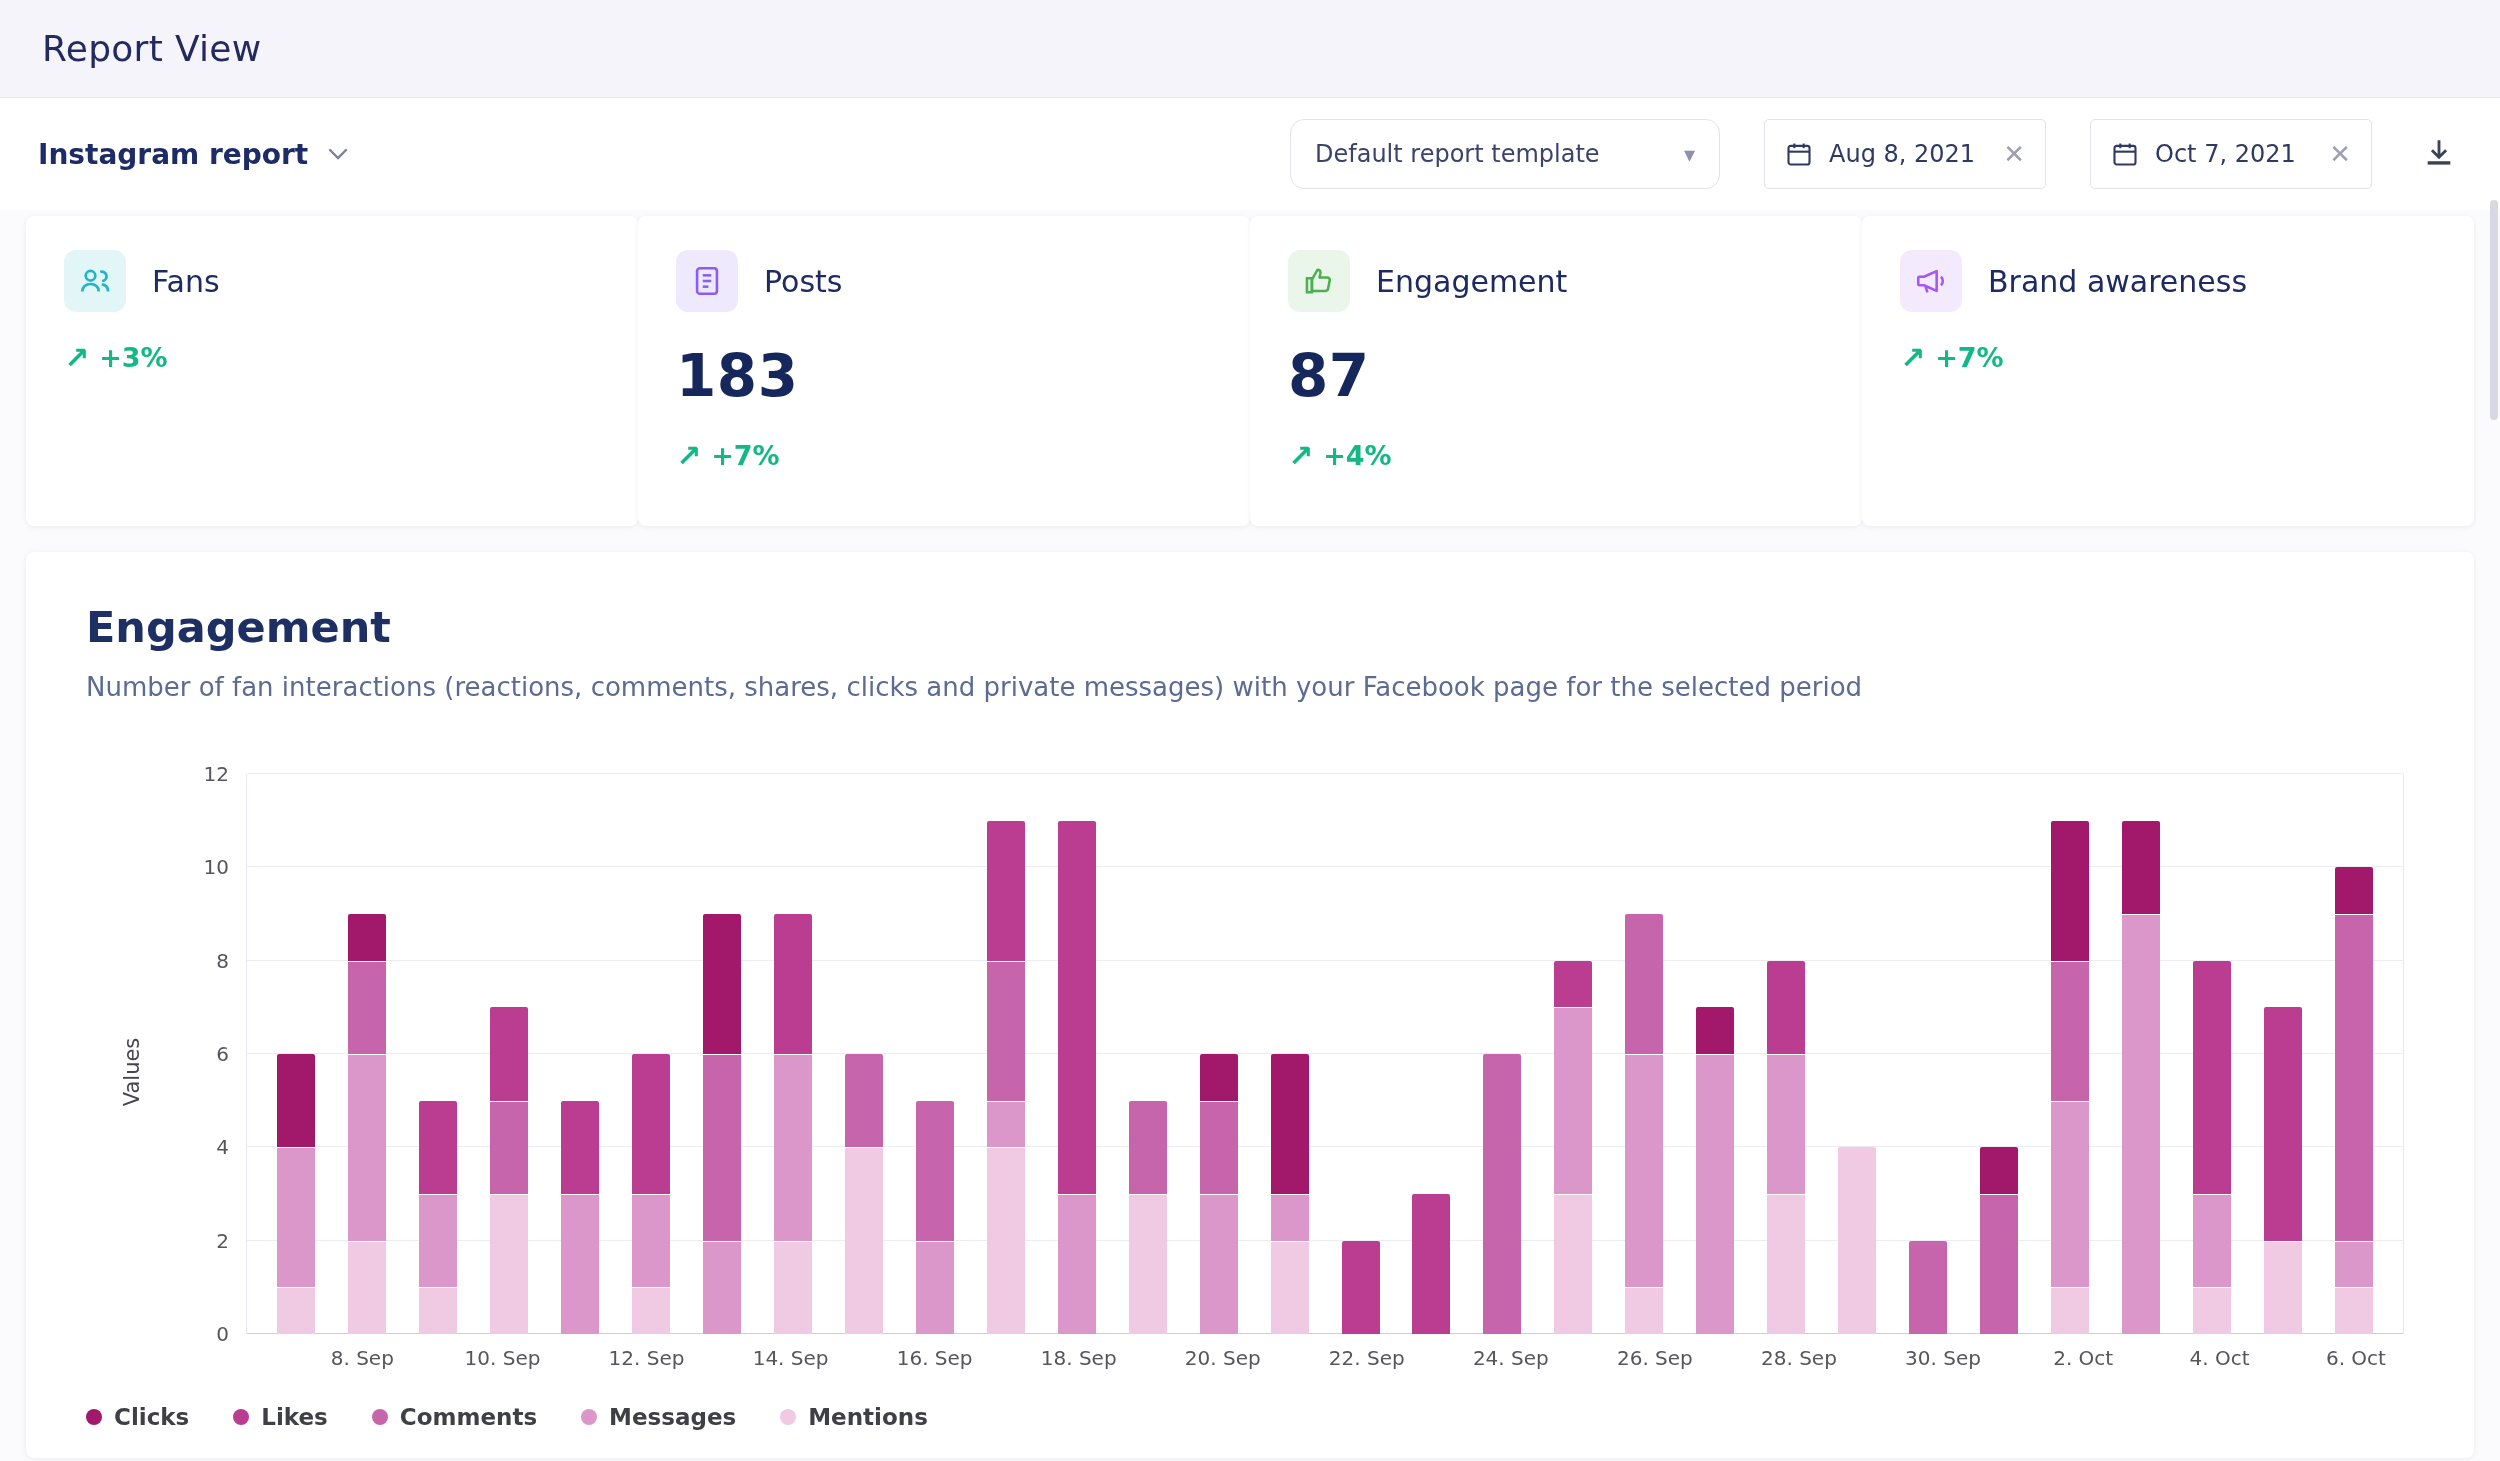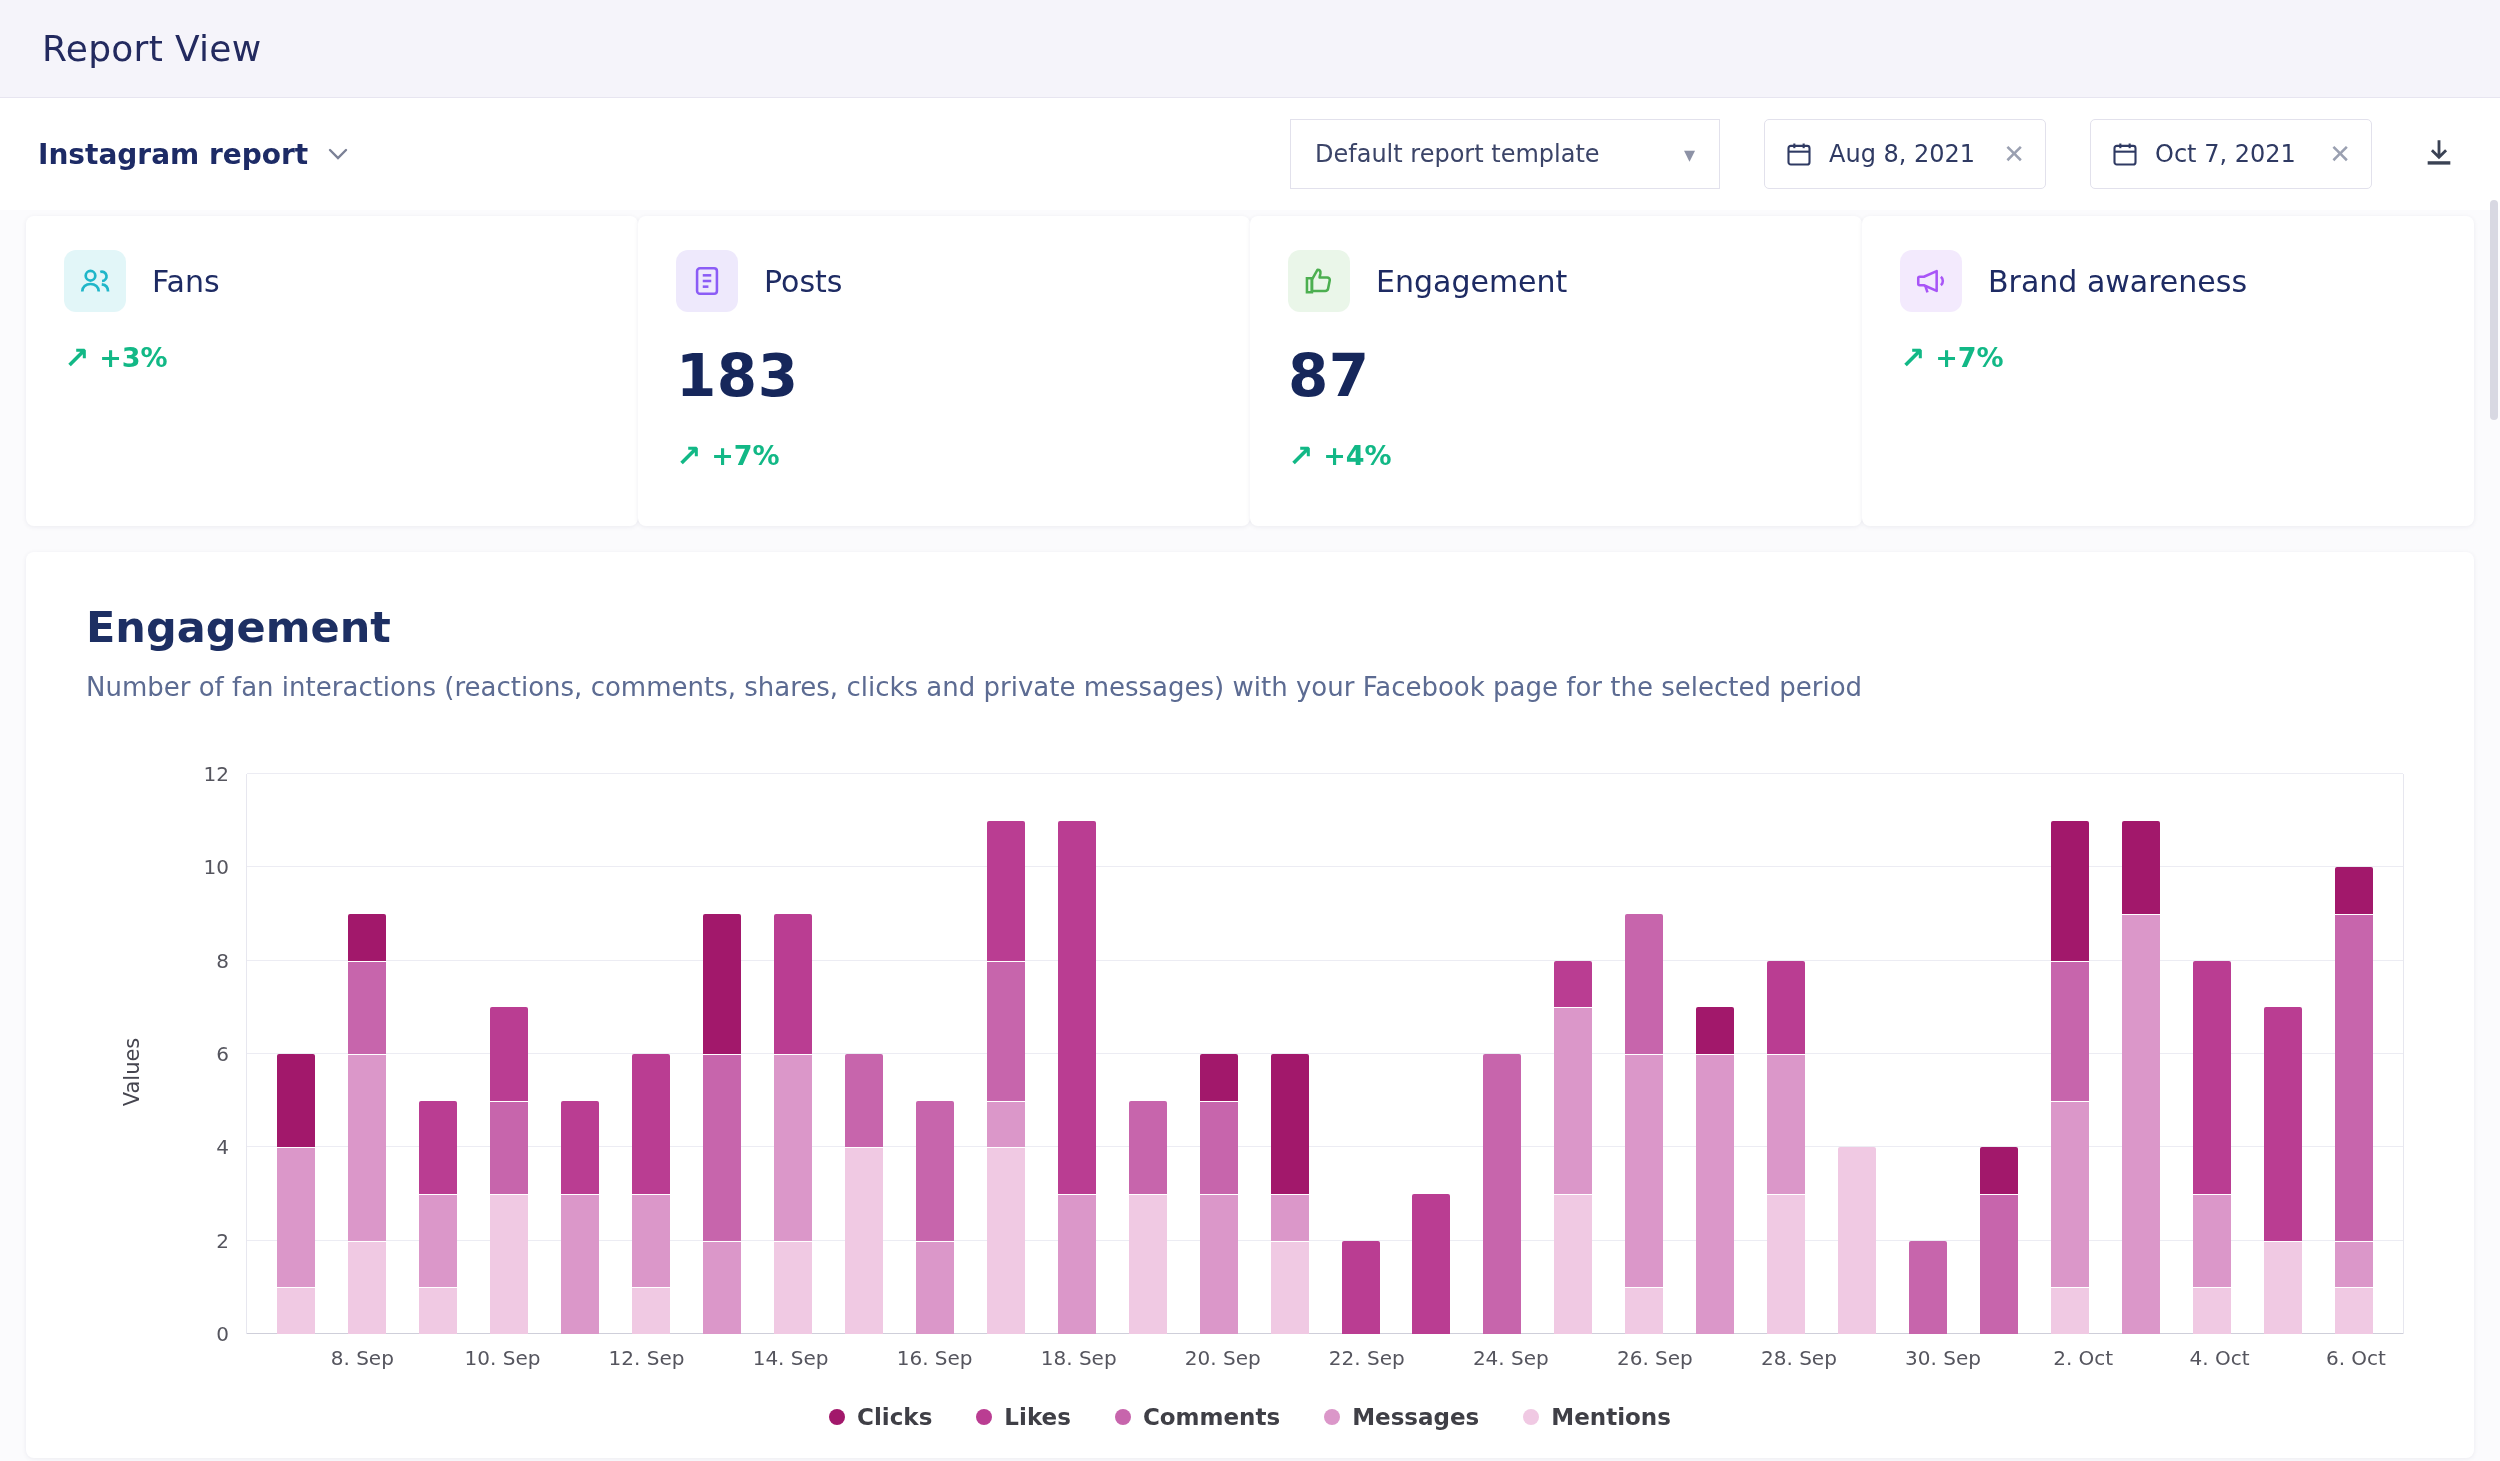--- a/index.html
+++ b/index.html
@@ -8,21 +8,21 @@
   
   .app-header { height:98px; background:#f5f4fa; border-bottom:1px solid #e7e5f0; display:flex; align-items:center; padding:0 42px; }
   .app-header h1 { font-size:36px; font-weight:500; color:#232a5f; letter-spacing:.3px; }
 
   
   .toolbar { height:112px; background:#fff; display:flex; align-items:center; padding:0 38px; gap:44px; }
   .report-selector { display:flex; align-items:center; gap:20px; cursor:pointer; }
   .report-selector .rname { font-size:28px; font-weight:700; color:#1d2b66; }
   .chev { width:20px; height:12px; }
   .toolbar .spacer { flex:1; }
-  .select-box { width:430px; height:70px; border:1px solid #e2e1ec; border-radius:0; background:#fff; display:flex; align-items:center; padding:0 24px; cursor:pointer; }
+  .select-box { width:430px; height:70px; border:1px solid #e2e1ec; border-radius:14px; background:#fff; display:flex; align-items:center; padding:0 24px; cursor:pointer; }
   .select-box .sel-val { font-size:24px; color:#3b4468; }
   .select-box .caret { margin-left:auto; color:#8d92a6; font-size:22px; }
   .date-box { width:282px; height:70px; border:1px solid #e2e1ec; border-radius:5px; background:#fff; display:flex; align-items:center; padding:0 20px; gap:16px; cursor:pointer; }
   .date-box .dval { font-size:24px; color:#2f3a63; }
   .date-box .clear { margin-left:auto; color:#9aa0b1; font-size:26px; line-height:1; cursor:pointer; }
   .icon-btn { border:none; background:none; cursor:pointer; padding:6px; }
 
   
   .stats { display:flex; padding:2px 26px 0; margin-top:4px; }
   .card { flex:1; background:#fff; border-radius:8px; box-shadow:0 1px 5px rgba(30,30,70,.07); padding:34px 38px 36px; height:310px; }
@@ -46,21 +46,21 @@
   .ytick { position:absolute; left:-62px; width:44px; text-align:right; font-size:20px; color:#55555e; transform:translateY(50%); }
   .ylabel { position:absolute; left:-126px; top:50%; transform:translateY(-50%) rotate(180deg); writing-mode:vertical-rl; font-size:21px; color:#45454f; }
   .bars { position:absolute; inset:0; display:flex; align-items:flex-end; padding:0 14px; }
   .bar-slot { flex:1; height:100%; display:flex; align-items:flex-end; justify-content:center; }
   .bar { width:38px; height:100%; display:flex; flex-direction:column; justify-content:flex-end; }
   .seg { width:100%; border-top:1px solid #fff; }
   .bar .seg:first-child { border-radius:2px 2px 0 0; border-top:none; }
   .xlabels { display:flex; padding:0 14px; margin-top:12px; }
   .xlab { flex:1; text-align:center; font-size:20px; color:#55555e; white-space:nowrap; }
 
-  .legend { display:flex; justify-content:center; gap:44px; margin-top:34px; }
+  .legend { display:flex; gap:44px; margin-top:34px; }
   .legend-item { display:flex; align-items:center; gap:12px; cursor:pointer; }
   .legend-dot { width:16px; height:16px; border-radius:50%; }
   .legend-label { font-size:23px; font-weight:700; color:#3f3f46; }
 
   
   .scrollbar-thumb { position:fixed; right:2px; top:200px; width:8px; height:220px; border-radius:4px; background:#d8d8e2; }
 </style>
 </head>
 <body>
 

